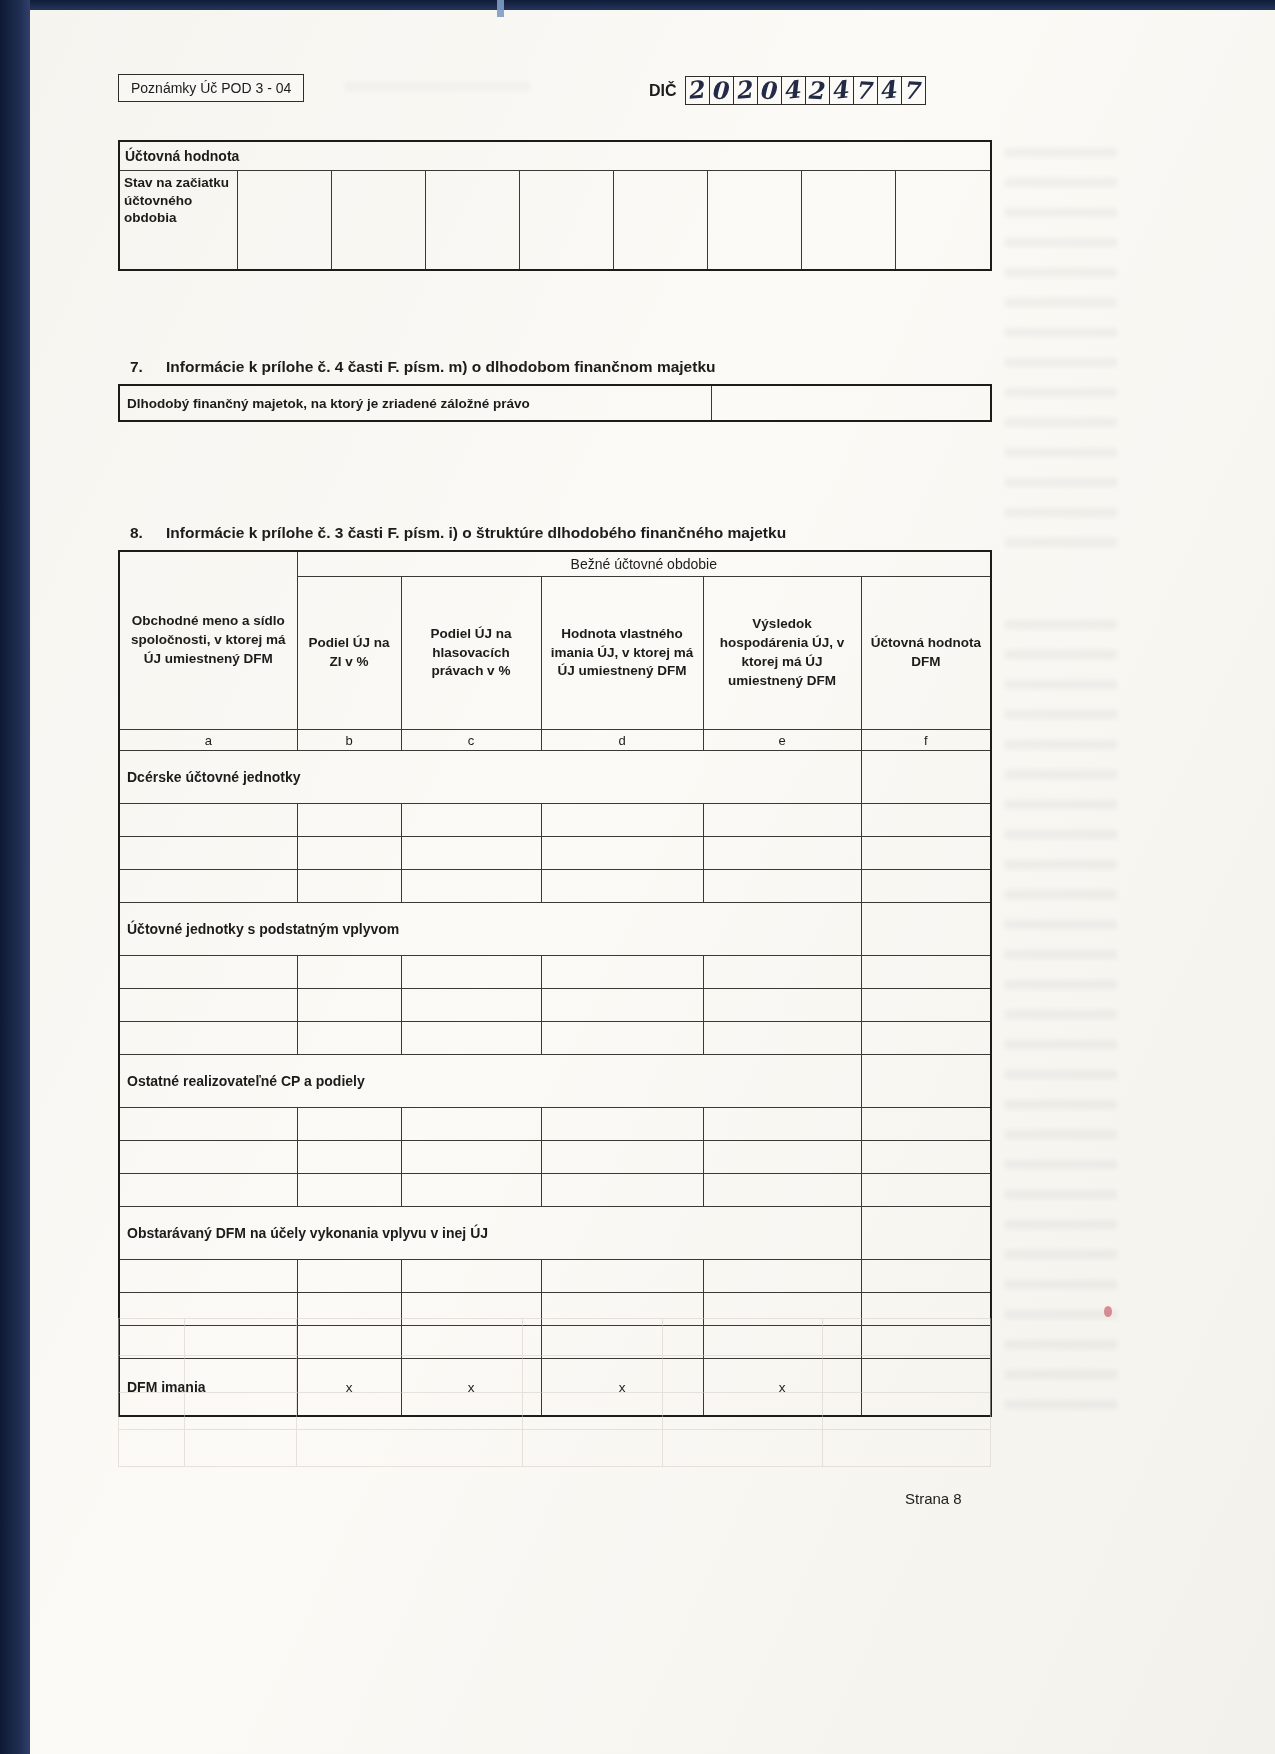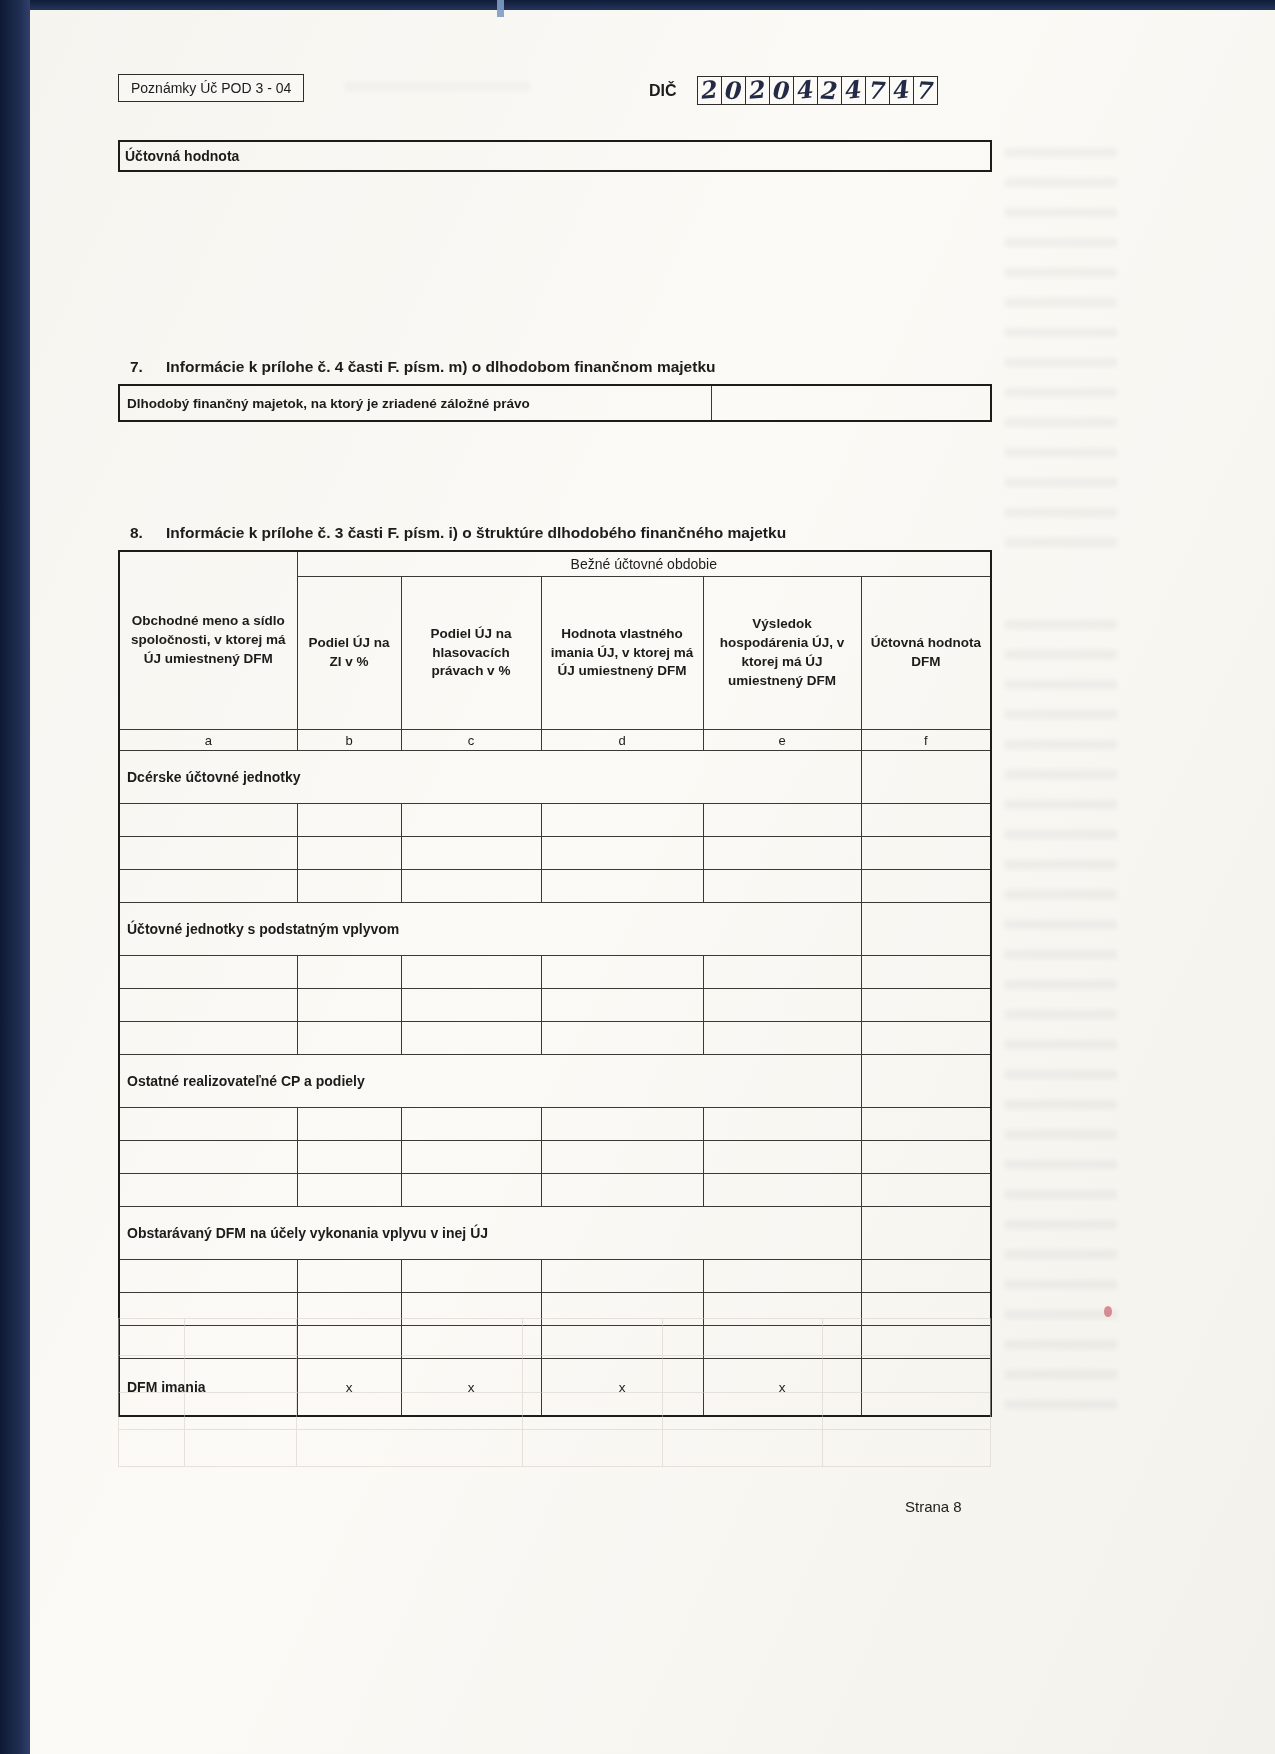--- a/index.html
+++ b/index.html
@@ -27,21 +27,21 @@
   .s1 { left:1005px; top:148px; width:112px; height:400px; }
   .s2 { left:1005px; top:620px; width:112px; height:810px; }
   .s3 { left:345px; top:82px; width:185px; height:24px; opacity:.3; }
 
   
   .form-code-box { position:absolute; left:118px; top:74px;
     border:1.5px solid #2e2d29; padding:5px 12px; font-size:14px; background:rgba(255,255,255,.25); }
 
   
   .dic-row { position:absolute; left:649px; top:76px; display:flex; align-items:center; }
-  .dic-label { font-size:16px; font-weight:bold; margin-right:20px; }
+  .dic-label { font-size:16px; font-weight:bold; margin-right:8px; }
   .dic-cells { display:flex; border:1.5px solid #2e2d29; background:rgba(255,255,255,.2); }
   .dic-cell { width:23px; height:27px; border-right:1px solid #2e2d29;
     display:flex; align-items:flex-end; justify-content:center; overflow:visible; }
   .dic-cell:last-child { border-right:none; }
   .digit { font-family:"DejaVu Serif", serif; font-style:italic; font-weight:bold;
     font-size:24px; line-height:26px; color:#232a45; display:inline-block; }
   .dic-cell:nth-child(odd) .digit { transform:rotate(-5deg) translateY(-1px); }
   .dic-cell:nth-child(even) .digit { transform:rotate(3deg); }
 
   
@@ -84,21 +84,21 @@
     padding:13px 7px; }
   .t8 .empty td { height:32px; }
   .t8 .total td { height:30px; }
   .t8 .xmark { text-align:center; font-size:13.5px; }
 
   
   .ghost { position:absolute; left:118px; top:1318px; width:872px; opacity:.5; }
   .ghost table { width:100%; border-collapse:collapse; table-layout:fixed; }
   .ghost td { border:1px solid #cfccc2; height:34px; }
 
-  .strana { position:absolute; left:905px; top:1490px; font-size:15px;margin-top:8px; }
+  .strana { position:absolute; left:905px; top:1490px; font-size:15px; }
 </style>
 </head>
 <body>
 
 <div class="page">
   <div class="edge-top"></div>
   <div class="edge-left"></div>
   <div class="mark-blue"></div>
   <div class="mark-red"></div>
   <div class="smudge s1"></div>
@@ -153,20 +153,31 @@
         <col style="width:94px">
       <col style="width:94px">
         <col style="width:94px">
         <col style="width:94px">
         <col style="width:94px">
         <col style="width:96px">
     </colgroup>
     <tbody>
         <tr class="hd">
       <td colspan="9">Účtovná hodnota</td>
+    </tr>
+    <tr class="r1">
+      <td class="lbl">Stav na začiatku účtovného obdobia</td>
+      <td></td>
+          <td></td>
+      <td></td>
+          <td></td>
+      <td></td>
+          <td></td>
+      <td></td>
+          <td></td>
     </tr>
   </tbody>
     </table>
 
   <div class="sec-title" id="sec7-title">
     <span class="sec-num">7.</span>
     <span>Informácie k prílohe č. 4 časti F. písm. m) o dlhodobom finančnom majetku</span>
   </div>
 
   <table class="tbl t7">

